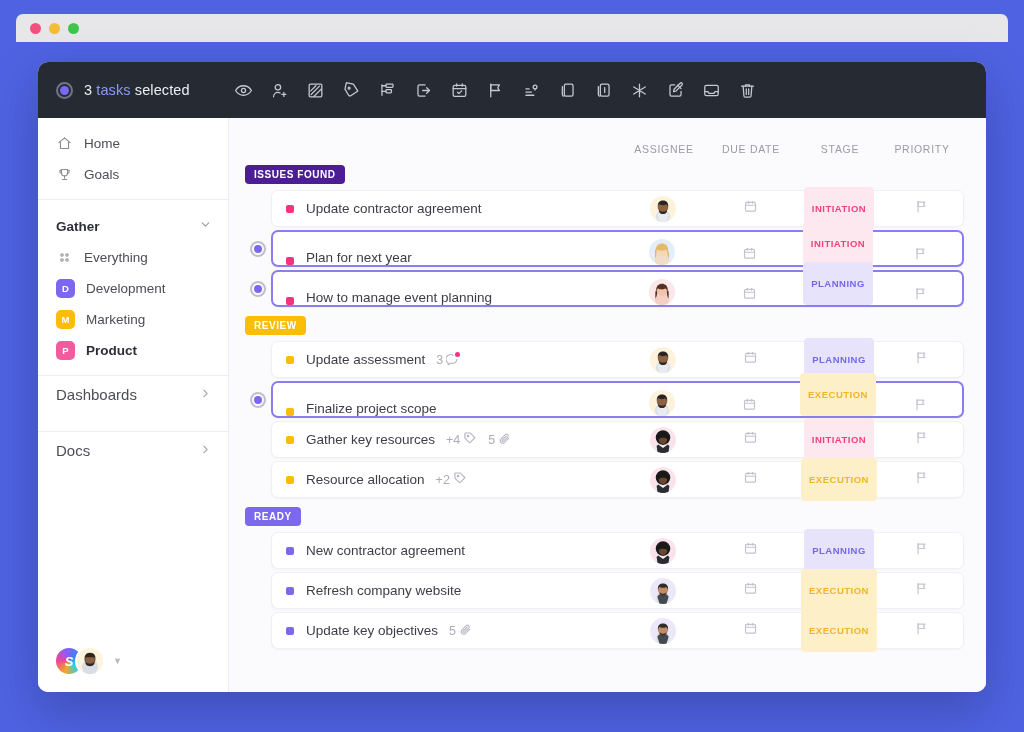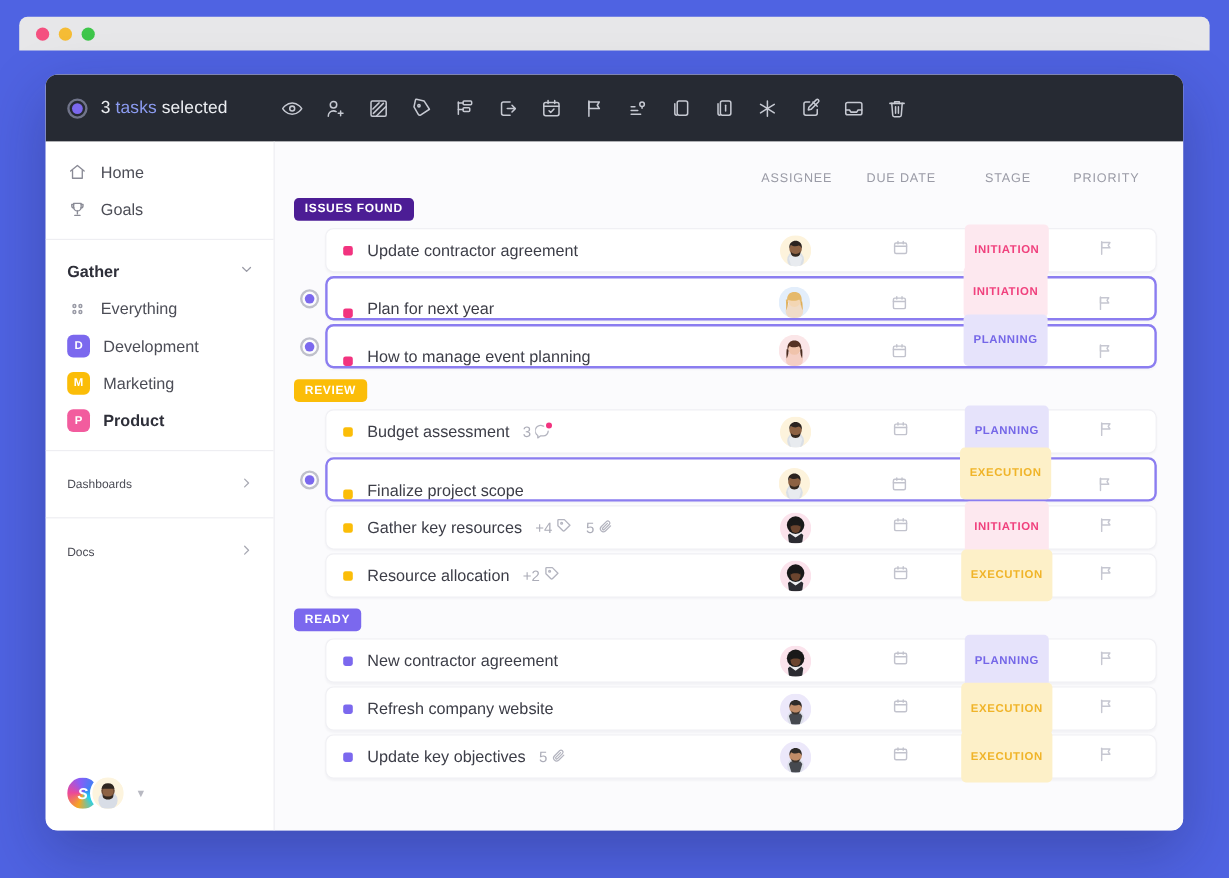--- a/index.html
+++ b/index.html
@@ -87,23 +87,23 @@
     font-size: 13.5px; color: #4c4d56;
     cursor: pointer; gap: 11px;
   }
   .side-item .ic { width: 17px; display:flex; align-items:center; justify-content:center; flex:none; }
   .side-head {
     display:flex; align-items:center; justify-content: space-between;
     height: 32px; padding: 0 16px 0 18px;
     font-size: 13.5px; font-weight: bold; color: #2e2f39; cursor: pointer;
   }
   .side-row-arrow {
-    display:flex; align-items:center; justify-content: space-between;
+    display:flex; justify-content: space-between;
     height: 36px; padding: 0 16px 0 18px;
-    font-size: 10px; color: #4c4d56; cursor: pointer;
+    font-size: 15px; color: #4c4d56; cursor: pointer;
   }
   .sq {
     width: 19px; height: 19px; border-radius: 5px; flex: none;
     display:flex; align-items:center; justify-content:center;
     color:#fff; font-size: 9.5px; font-weight: bold;
   }
   .side-item.active { font-weight: bold; color:#2e2f39; }
   .side-foot {
     position: absolute; left: 0; bottom: 0;
     width: 100%; height: 62px;
@@ -577,21 +577,21 @@
        </div>
                 </div>
               </div></div>
             <div class="group"><span class="grp-badge" style="background: rgb(251, 189, 8);">REVIEW</span><div class="grp-rows">
                 <div class="row-wrap">
                   <div class="row-bullet">
          
        </div>
        <div class="row ">
          <span class="task-dot" style="background:#fbbd08"></span>
-         <span class="task-title">Budget assessment</span>
+         <span class="task-title">Update assessment</span>
          <span class="meta">
                       <span class="mg">
       <span>3</span>
       <span style="position:relative;display:inline-flex">
         <svg width="13" height="13" viewBox="0 0 24 24" fill="none" stroke="#b3b4bf" stroke-width="2" stroke-linecap="round" stroke-linejoin="round">
                             <path d="M20 11.5a7.5 7.5 0 0 1-7.5 7.5H8l-4 3v-3.6A7.5 7.5 0 0 1 12.5 4h.5"></path>
                           </svg>
         <span style="position:absolute;right:-1px;top:-1px;width:5px;height:5px;border-radius:50%;background:#f2337f"></span>
       </span>
                       </span>

